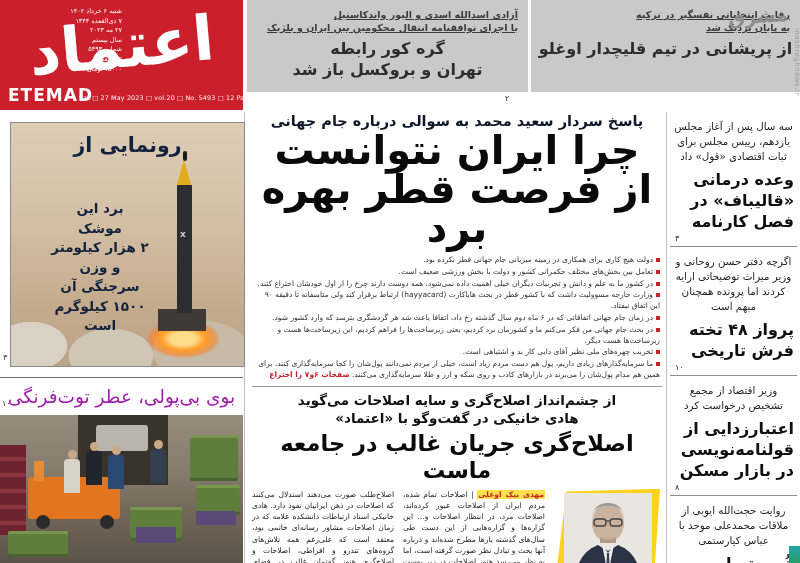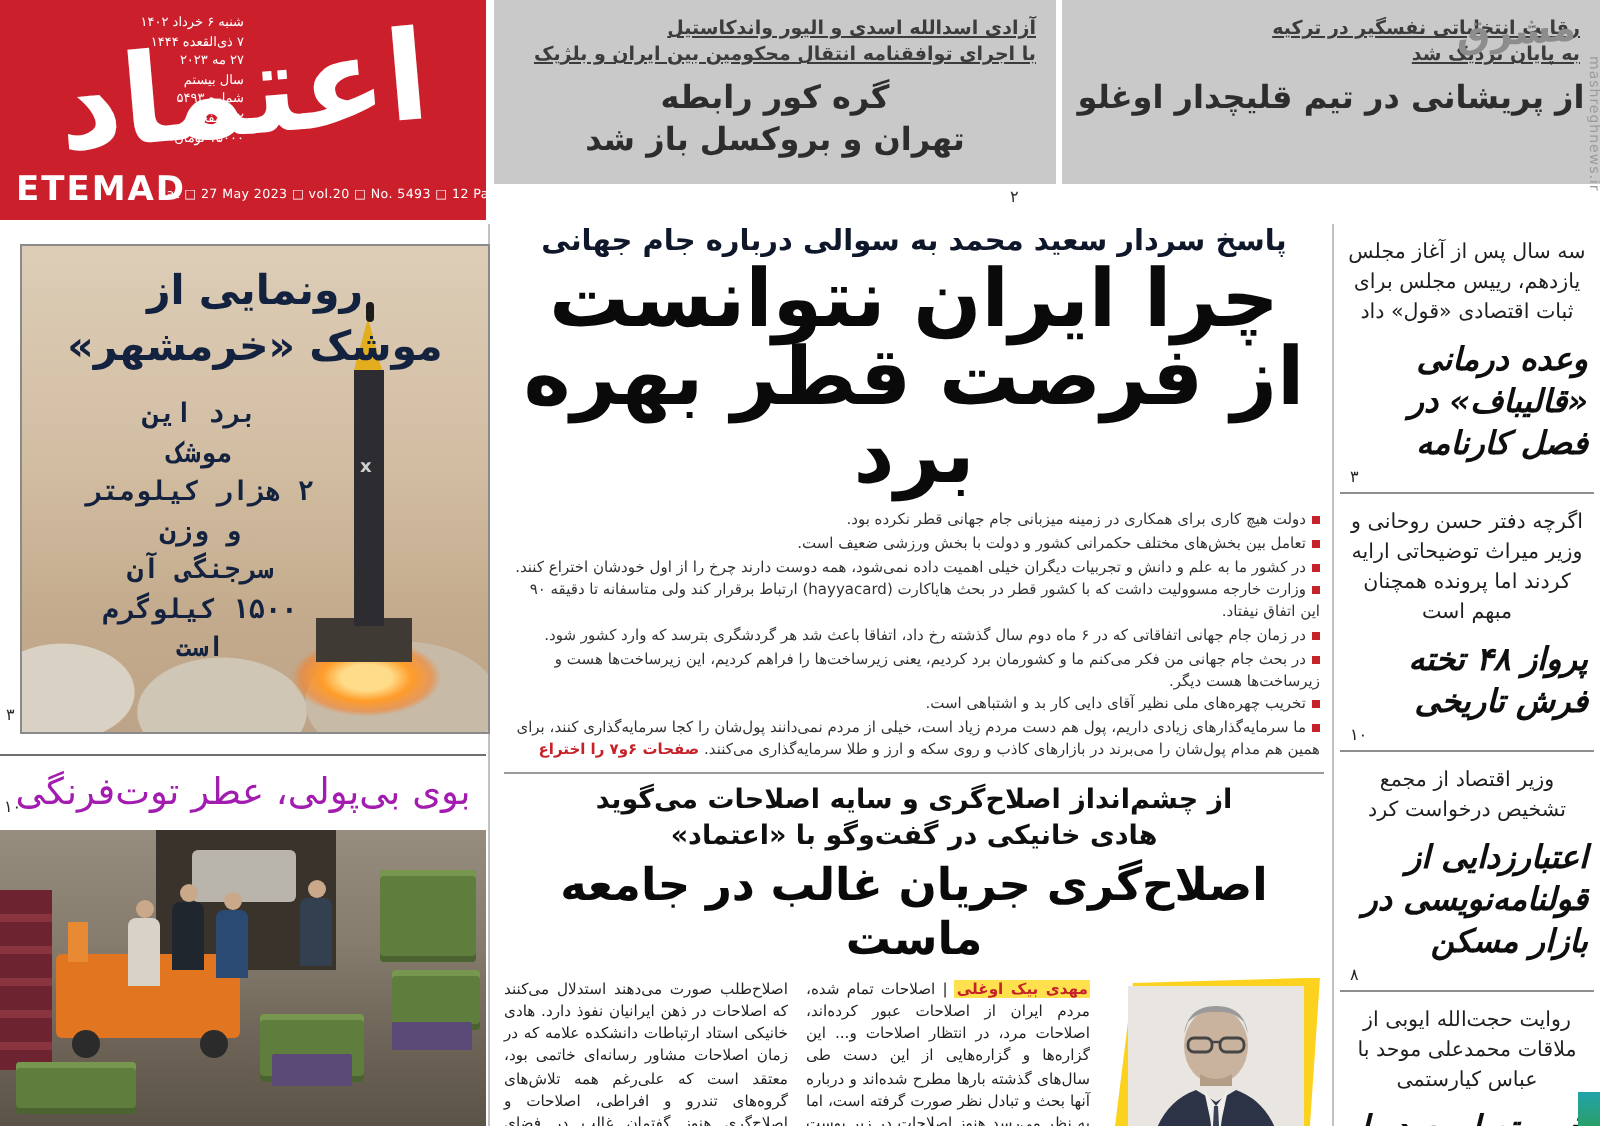--- a/index.html
+++ b/index.html
@@ -23,21 +23,21 @@
   .mashregh-logo{right:12px;top:5px;font-size:19px;font-weight:bold;color:#8d8d8d;transform:rotate(-4deg);}
   .mashregh-vert{right:-1px;top:0;height:92px;writing-mode:vertical-rl;font-size:7px;color:#9b9b9b;letter-spacing:.5px;padding-top:4px;}
   .marker{font-size:8px;color:#2a2a2a;}
   
   .vline{width:1px;background:#c2c2c2;top:112px;height:451px;}
   
   .sidebar{left:670px;top:112px;width:127px;direction:rtl;}
   .s-item{padding:7px 3px 3px 3px;border-bottom:1px solid #8f8f8f;}
   .s-item:last-child{border-bottom:none;}
   .s-kicker{font-size:10.3px;color:#1f1f1f;text-align:center;line-height:15px;}
-  .s-headline{font-size:16px;font-weight:bold;color:#0f0f0f;text-align:right;line-height:21px;margin-top:5px;font-style:italic;}
+  .s-headline{font-size:16px;font-weight:bold;color:#0f0f0f;text-align:right;line-height:21px;margin-top:5px;}
   .s-page{font-size:8px;color:#222;text-align:left;margin-top:2px;padding-left:2px;}
   
   .center{left:252px;top:112px;width:410px;direction:rtl;}
   .c-kicker{text-align:center;font-weight:bold;font-size:14.5px;color:#0f172a;line-height:19px;}
   .c-headline{text-align:center;font-weight:bold;font-size:40px;color:#0a0a0a;line-height:39px;letter-spacing:-.5px;}
   .bullets{margin:7px 2px 0 2px;}
   .bullet-line{font-size:7.5px;line-height:10.8px;color:#333;text-align:right;margin-bottom:1px;}
   .sq{display:inline-block;width:4px;height:4px;background:#c5222a;margin-left:3px;vertical-align:middle;}
   .readmore{color:#c5222a;font-weight:bold;}
   .c-rule{border:none;border-top:1px solid #9a9a9a;margin:5px 0 4px 0;}
@@ -56,21 +56,21 @@
     radial-gradient(70px 45px at 120px 70px,#cfc6b6 0 60%,transparent 61%),
     radial-gradient(80px 50px at 210px 65px,#c7bba8 0 60%,transparent 61%),
     radial-gradient(90px 45px at 280px 80px,#d4cabb 0 60%,transparent 61%);}
   .fire{position:absolute;right:18px;bottom:8px;width:95px;height:48px;background:radial-gradient(50px 26px at 55% 60%,#ffdc8a 0 25%,#ff9c2a 45%,rgba(255,120,20,.5) 65%,transparent 75%);}
   .missile{position:absolute;right:52px;top:62px;width:15px;height:128px;background:#2c2c31;}
   .missile:before{content:"";position:absolute;left:0;top:-26px;border-left:7.5px solid transparent;border-right:7.5px solid transparent;border-bottom:26px solid #e3ae1e;}
   .missile:after{content:"";position:absolute;left:5.5px;top:-34px;width:4px;height:10px;background:#1c1c1c;border-radius:2px;}
   .missile .mark{position:absolute;left:3px;top:44px;color:#cfcfcf;font-size:9px;font-weight:bold;}
   .launcher{position:absolute;right:38px;top:186px;width:48px;height:22px;background:#3f3a33;}
   .mi-head{left:0;top:8px;width:100%;text-align:center;font-size:20.5px;font-weight:bold;color:#13223f;line-height:28px;direction:rtl;}
-  .mi-lines{left:14px;top:76px;width:150px;text-align:center;font-size:13.5px;font-weight:bold;color:#13223f;line-height:19.5px;direction:rtl;font-family:Liberation Mono, monospace;}
+  .mi-lines{left:14px;top:76px;width:150px;text-align:center;font-size:13.5px;font-weight:bold;color:#13223f;line-height:19.5px;direction:rtl;}
   .straw-bar{left:0;top:377px;width:243px;height:37px;border-top:1px solid #6f6f6f;border-bottom:1px solid #6f6f6f;display:flex;align-items:center;justify-content:center;direction:rtl;}
   .straw-head{font-size:18.5px;font-weight:normal;color:#a21caf;}
   .market{left:0;top:415px;width:243px;height:148px;overflow:hidden;background:linear-gradient(180deg,#978d7e 0%,#857b6d 40%,#6e6457 70%,#5c5348 100%);}
   .mk-door{position:absolute;left:78px;top:0;width:90px;height:70px;background:#3a332b;}
   .mk-truck{position:absolute;left:96px;top:10px;width:52px;height:26px;background:#b9b4ac;border-radius:3px;}
   .mk-cart{position:absolute;left:28px;top:62px;width:92px;height:42px;background:#e2751f;border-radius:3px;}
   .mk-cart:before{content:"";position:absolute;left:6px;top:-16px;width:10px;height:20px;background:#e88a33;}
   .mk-wheel{position:absolute;width:14px;height:14px;background:#2b2b2b;border-radius:50%;}
   .greenbox{position:absolute;background:#5f7d3c;border-radius:2px;box-shadow:inset 0 3px 0 #77974e, inset 0 -3px 0 #4a6330;}
   .purplebox{position:absolute;background:#5b4a78;border-radius:1px;}
@@ -216,21 +216,20 @@
 
   <div class="abs missile-box">
     <div class="smoke"></div>
     <div class="fire"></div>
     <div class="launcher"></div>
     <div class="missile">
         <span class="mark">x</span>
       </div>
     <div class="abs mi-head">
       <div>رونمایی از</div>
-      <div>موشک «خرمشهر»</div>
     </div>
     <div class="abs mi-lines">
       <div>برد این</div>
       <div>موشک</div>
       <div>۲ هزار کیلومتر</div>
       <div>و وزن</div>
       <div>سرجنگی آن</div>
       <div>۱۵۰۰ کیلوگرم</div>
       <div>است</div>
     </div>

